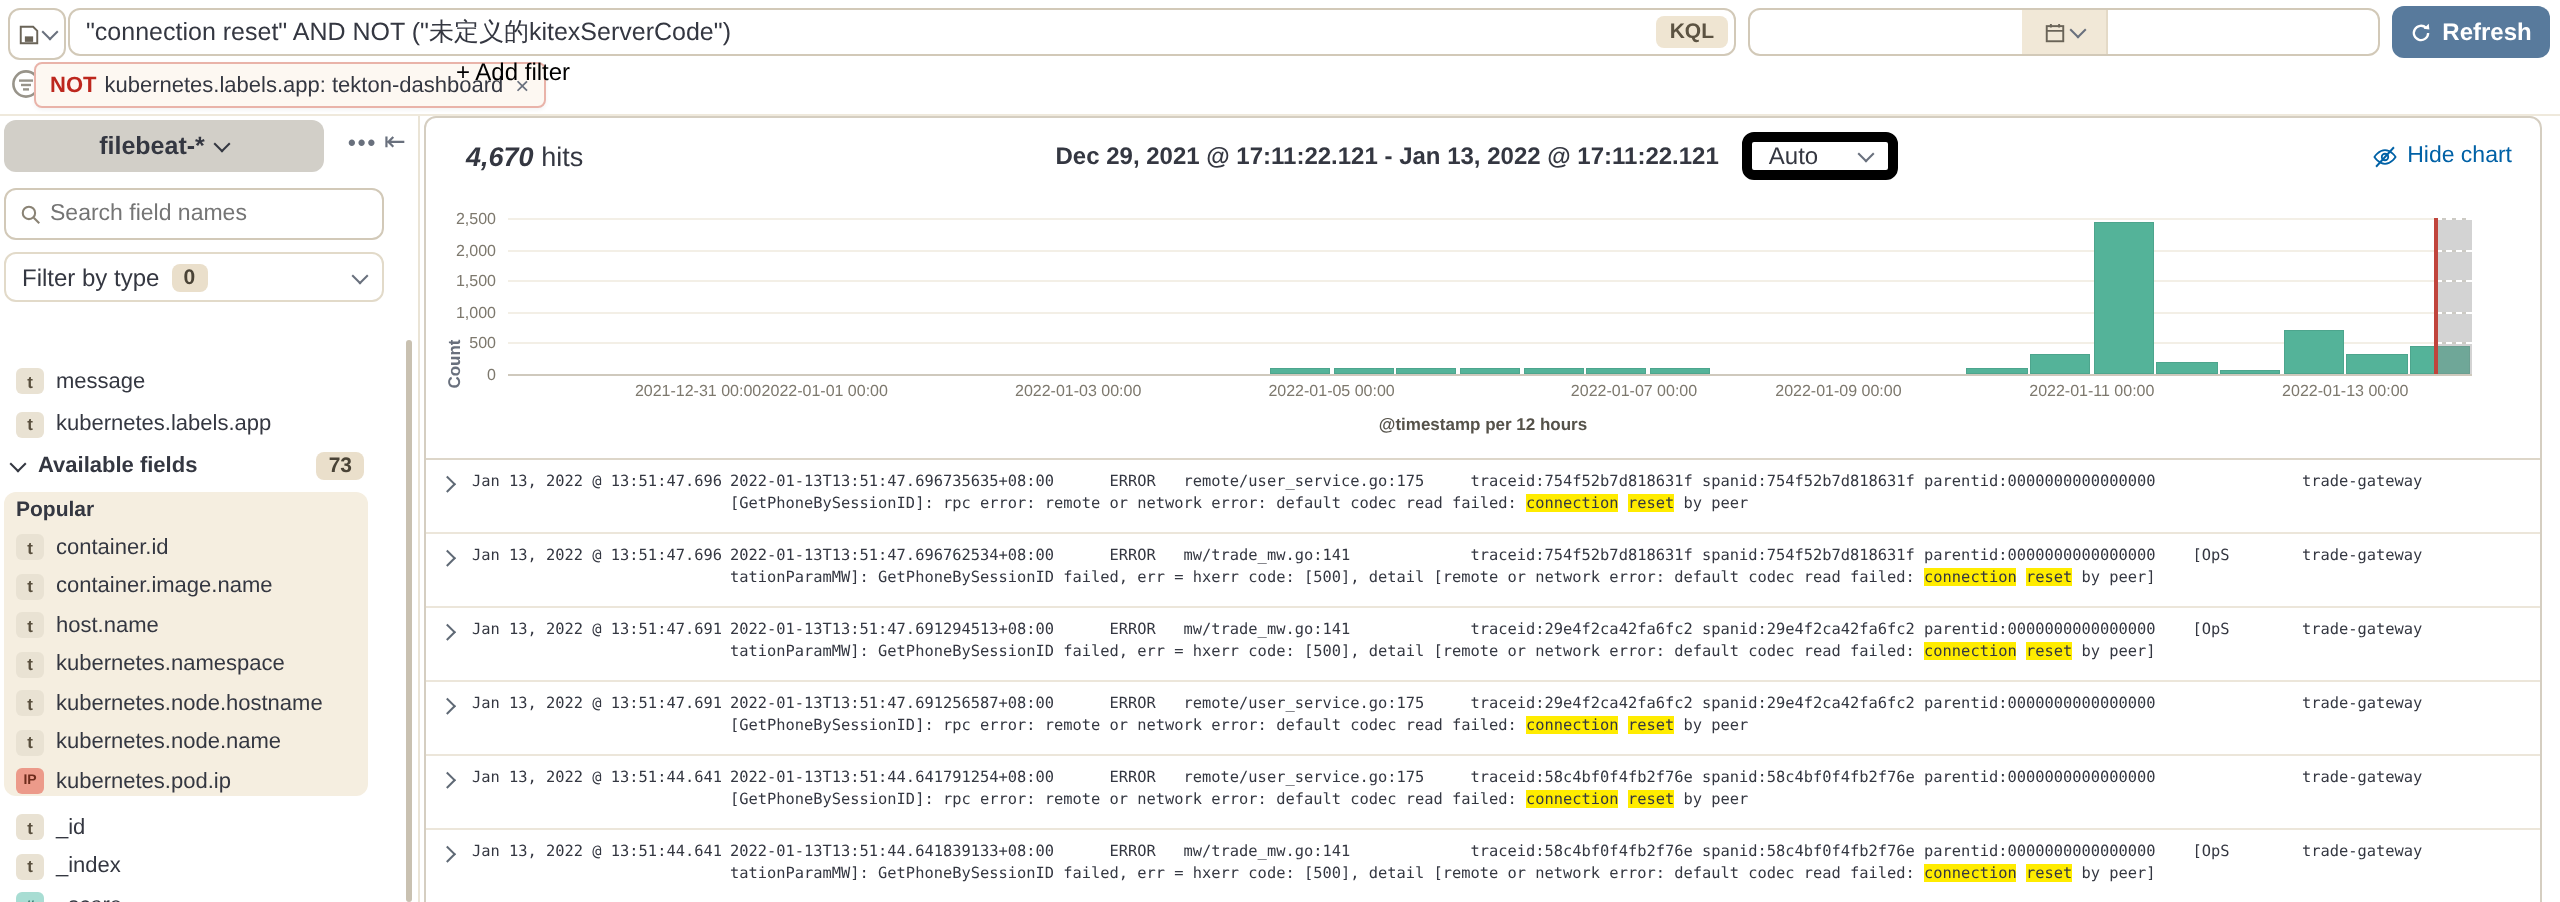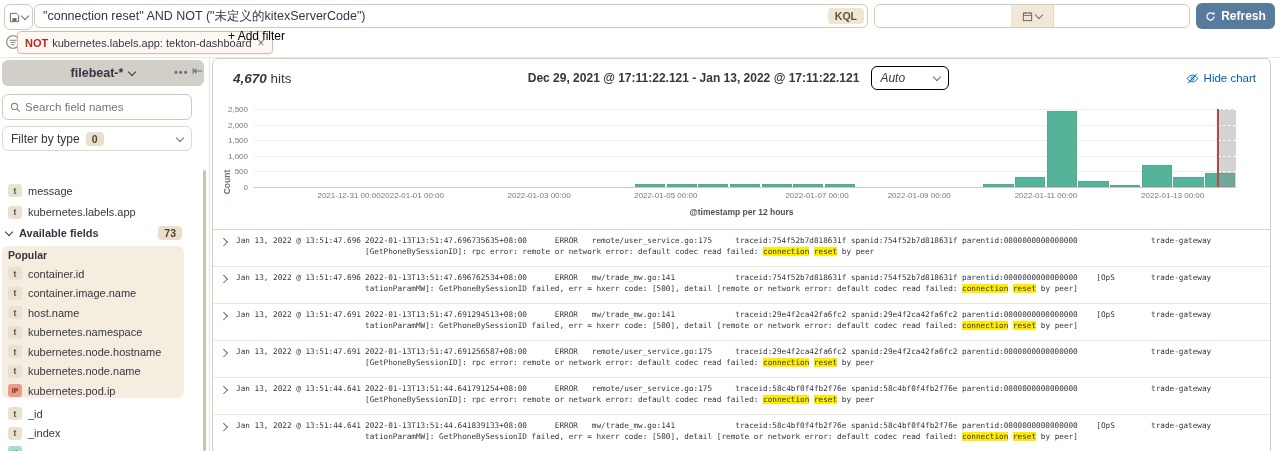--- a/index.html
+++ b/index.html
@@ -27,21 +27,21 @@
           gap:5px;cursor:pointer;font-family:"Liberation Sans",sans-serif;}
   .filter-ico{left:5px;top:34px;width:16px;height:16px;}
   .filter-pill{left:17px;top:31px;height:21px;border:1px solid #e9b3a9;border-radius:4px;background:#fdf8f2;
           display:flex;align-items:center;gap:4px;padding:0 7px;font-size:11px;cursor:pointer;
           box-shadow:0 1px 2px rgba(0,0,0,.05);}
   .pill-not{color:#bd271e;font-weight:700;}
   .pill-x{color:#69707d;font-size:12px;margin-left:2px;cursor:pointer;}
   .add-filter{left:228px;top:29px;font-size:12px;color:#000000;cursor:pointer;}
   
   #sidebar{left:0;top:58px;width:209px;height:393px;border-right:1px solid #eae4d6;background:#fff;}
-  .idx-pill{left:2px;top:2px;width:202px;height:26px;background:#d2cfc8;border-radius:6px;display:flex;
+  .idx-pill{left:2px;top:2px;width:160px;height:26px;background:#d2cfc8;border-radius:6px;display:flex;
           align-items:center;justify-content:center;gap:6px;font-size:12.5px;font-weight:700;color:#343741;cursor:pointer;}
   .side-more{left:174px;top:8px;font-size:11px;letter-spacing:1px;color:#69707d;cursor:pointer;font-weight:700;}
   .side-collapse{left:192px;top:5px;font-size:13px;color:#69707d;cursor:pointer;}
   .search-box{left:2px;top:36px;width:190px;height:26px;border:1px solid #d2c9b8;border-radius:6px;
           display:flex;align-items:center;box-sizing:border-box;background:#fff;}
   .search-box input{flex:1;border:none;outline:none;font-size:11.5px;color:#343741;background:transparent;
           font-family:"Liberation Sans",sans-serif;padding:0 4px;}
   .search-box svg{flex:none;margin-left:7px;}
   .type-filter{left:2px;top:68px;width:190px;height:25px;border:1px solid #e2dac9;border-radius:6px;
           display:flex;align-items:center;box-sizing:border-box;padding:0 8px;gap:6px;font-size:12px;cursor:pointer;}
@@ -65,22 +65,22 @@
   .chev.dark{border-color:#343741;}
   
   #main-card{left:212px;top:58px;width:1059px;height:400px;border:1px solid #d5cec1;border-radius:6px;
           background:#fff;box-sizing:border-box;overflow:hidden;}
   .res-header{left:0;top:6px;width:100%;height:26px;display:flex;align-items:center;padding:0 14px 0 20px;
           box-sizing:border-box;}
   .hits{font-size:13.5px;flex:none;}
   .hits b{font-weight:700;font-style:italic;}
   .center-group{flex:1;display:flex;align-items:center;justify-content:center;gap:12px;}
   .date-range{font-size:12px;font-weight:600;color:#343741;}
-  .auto-select{width:78px;height:24px;border:1px solid #000000;border-radius:6px;display:flex;
-          align-items:center;padding:0 8px;box-sizing:border-box;font-size:12px;cursor:pointer;background:#fff;font-style:italic;}
+  .auto-select{width:78px;height:24px;border:5px solid #000000;border-radius:6px;display:flex;
+          align-items:center;padding:0 8px;box-sizing:border-box;font-size:12px;cursor:pointer;background:#fff;}
   .auto-select .chev{margin-left:auto;}
   .hide-chart{flex:none;display:flex;align-items:center;gap:5px;color:#0061a6;font-size:11.5px;cursor:pointer;}
   
   .chart-wrap{left:0;top:40px;width:100%;height:130px;}
   #ylab{left:-16px;top:78px;transform:rotate(-90deg);font-size:8.5px;font-weight:700;color:#69707d;width:60px;text-align:center;}
   #plot{left:41px;right:34px;top:10px;height:78px;border-bottom:1px solid #cfc9bd;}
   .ytick-label{position:absolute;left:-42px;width:36px;text-align:right;font-size:8px;color:#7d786d;}
   .gridline{position:absolute;left:0;right:0;height:1px;background:#f3efe6;}
   .xtick-label{position:absolute;top:82px;transform:translateX(-50%);font-size:8px;color:#7d786d;white-space:nowrap;}
   .bar{position:absolute;bottom:0;background:#54b399;box-shadow:inset 0 0 0 0.5px rgba(0,0,0,.08);}

